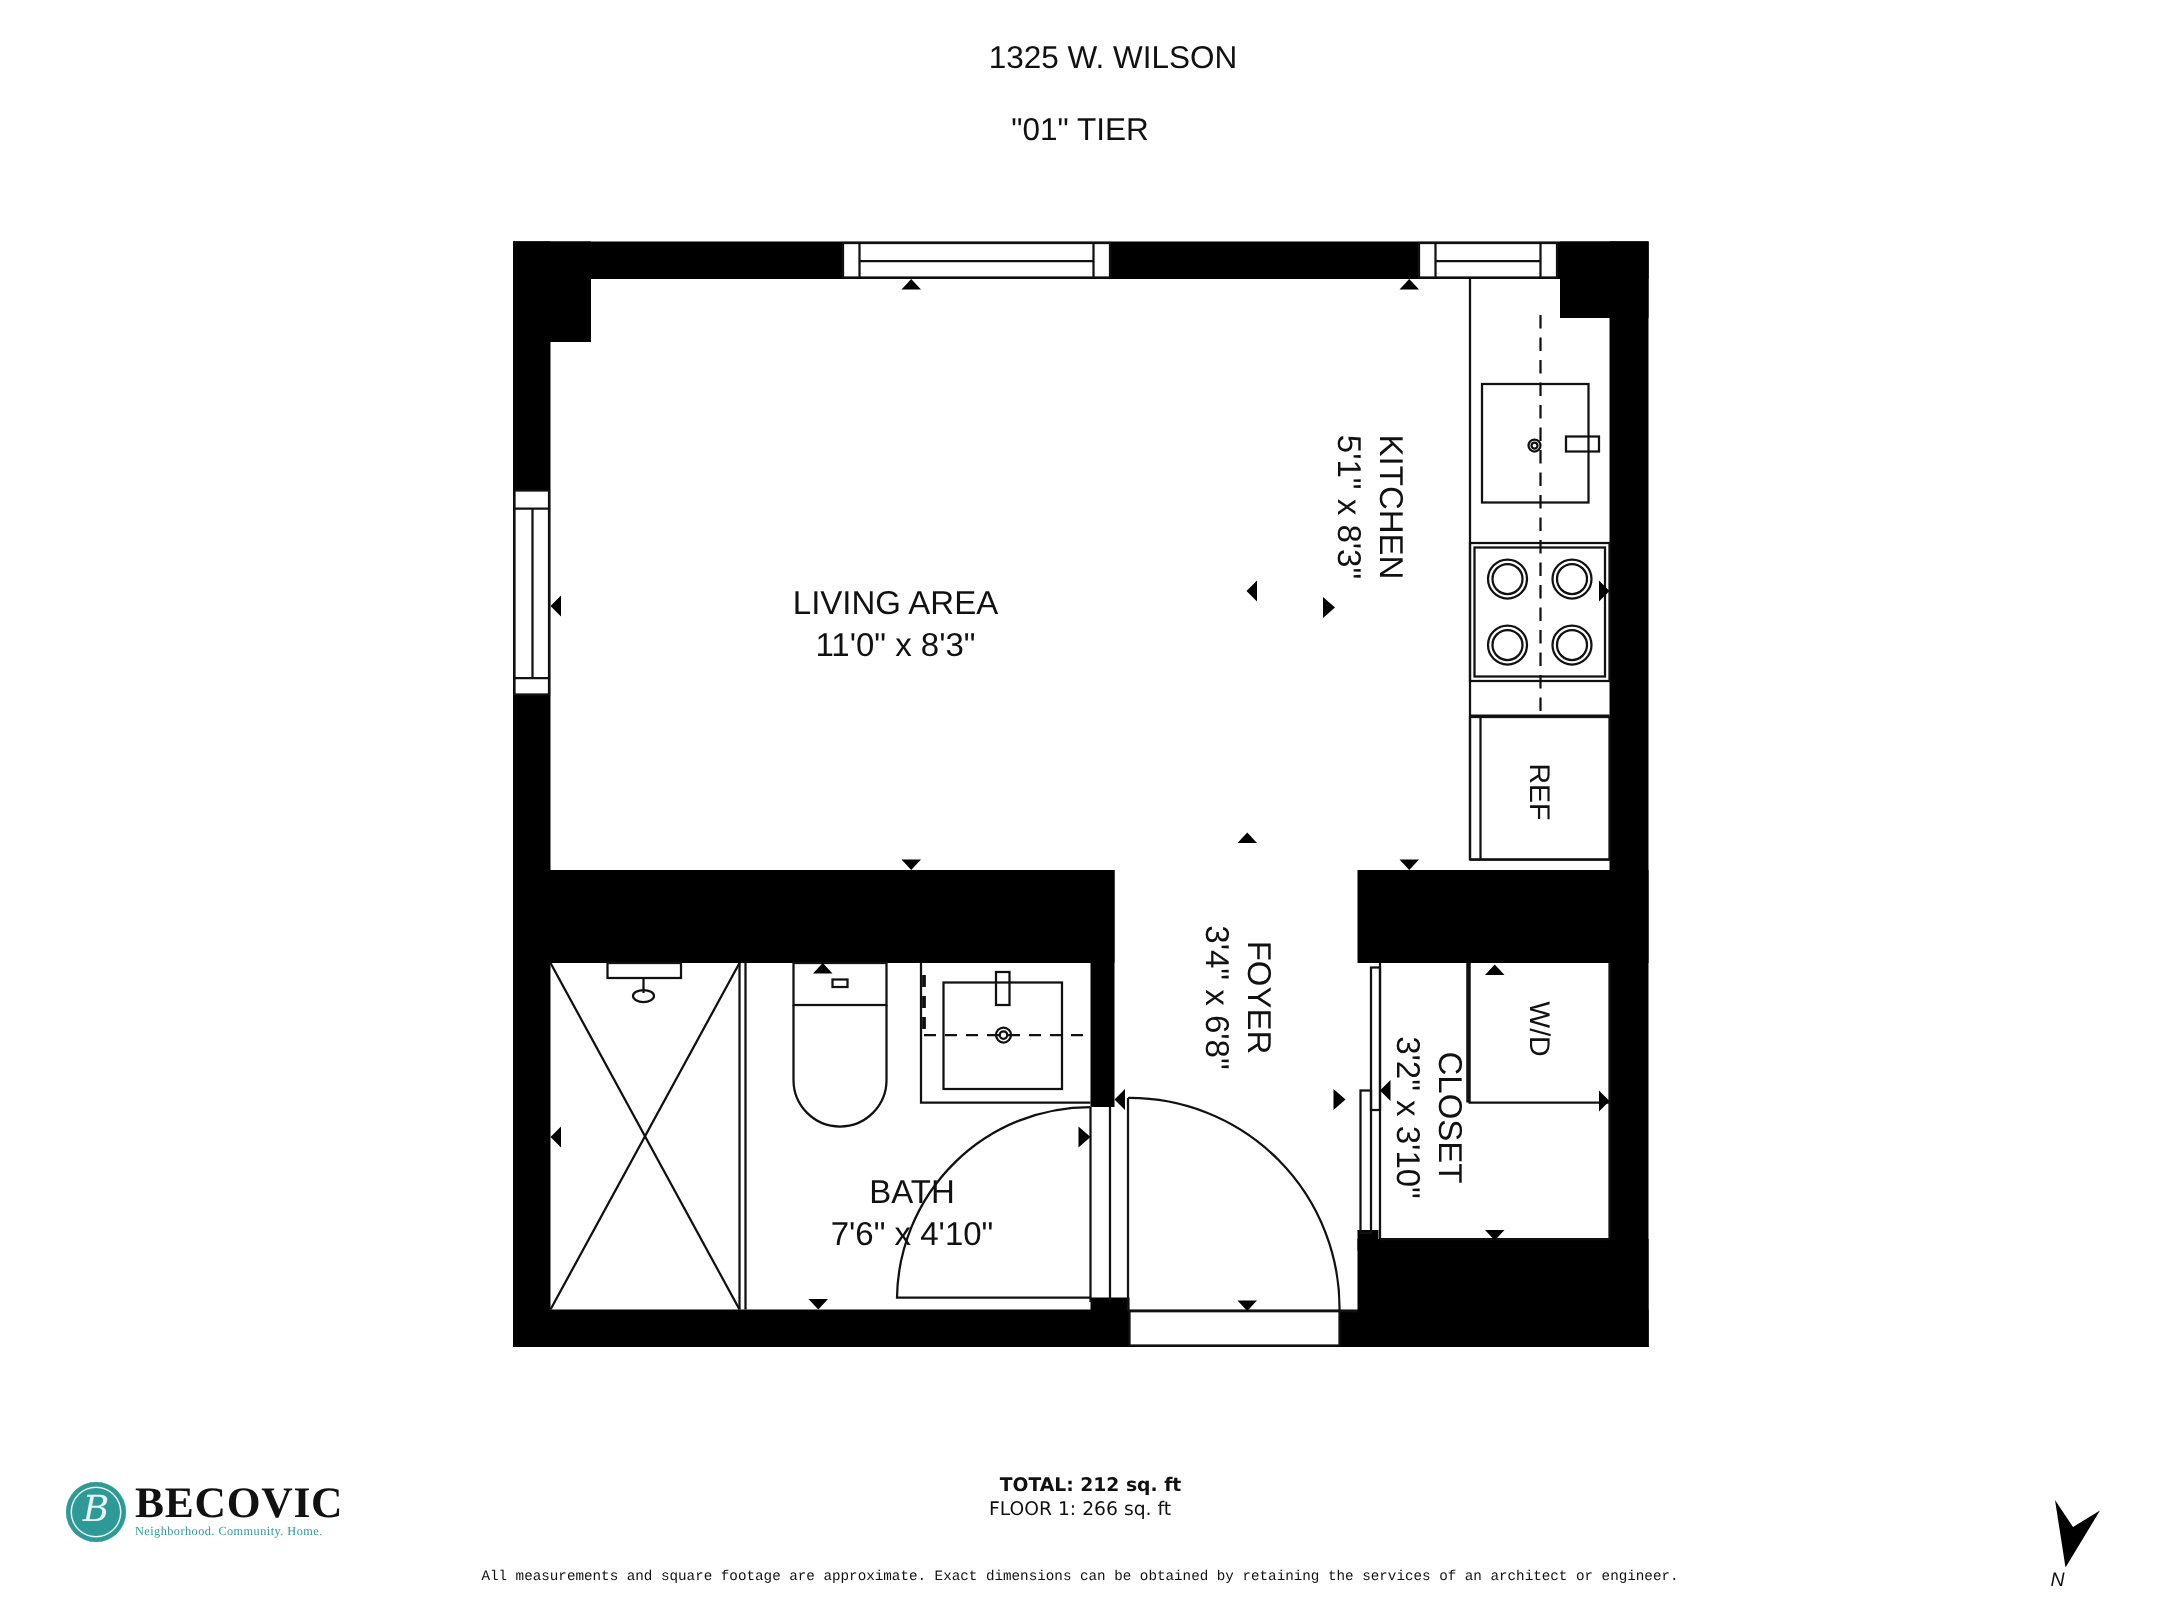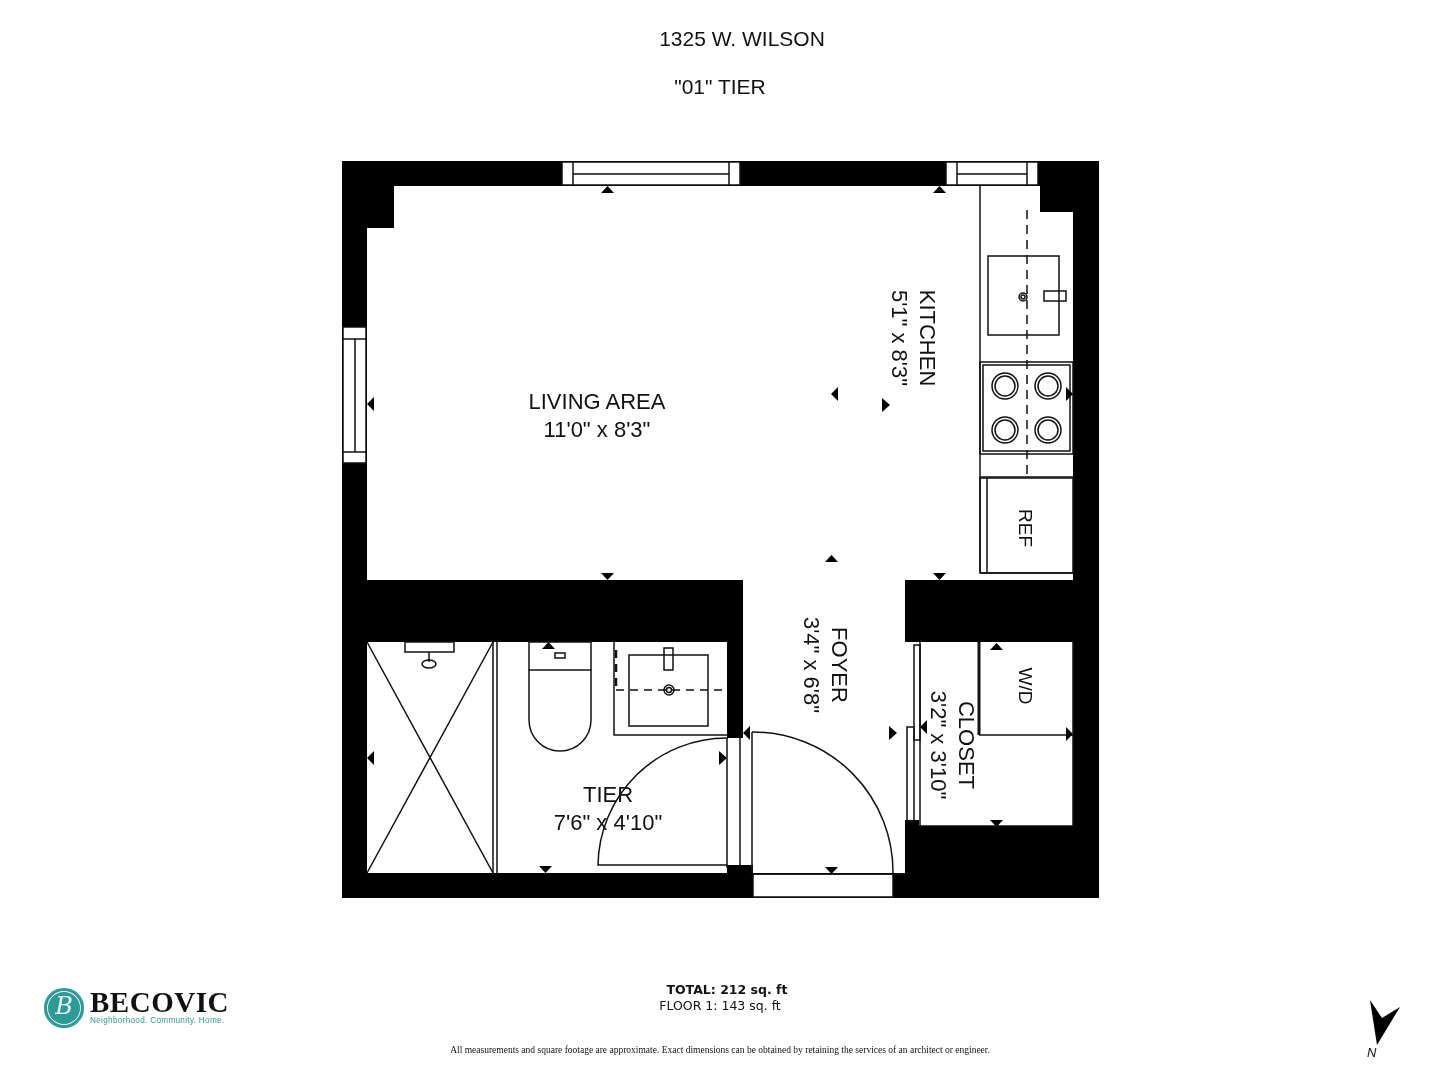--- a/index.html
+++ b/index.html
@@ -4,26 +4,26 @@
 <style>
   html, body { margin:0; padding:0; background:#ffffff; }
   body { width:1440px; height:1080px; position:relative; overflow:hidden; font-family:"Liberation Sans", sans-serif; color:#111; }
   .abs { position:absolute; }
   .title { left:0; width:1440px; text-align:center; font-size:21px; color:#111; }
   #plan { position:absolute; left:0; top:0; }
   .room-label { position:absolute; text-align:center; font-size:22px; line-height:28px; color:#111; white-space:nowrap; }
   .rot90 { transform:rotate(90deg); transform-origin:center center; }
   .stats { left:0; width:1440px; text-align:center; font-family:"DejaVu Sans", sans-serif; font-size:12.5px; line-height:15.5px; color:#111; }
   .stats .total { font-weight:bold;padding-left:14px; }
-  .disclaimer { left:0; width:1440px; text-align:center; font-family:Liberation Serif, serif; font-size:9.5px; color:#111; top:1045px; }
+  .disclaimer { left:0; width:1440px; text-align:center; font-family:Liberation Mono, monospace; font-size:9.5px; color:#111; top:1045px; }
   .logo { left:44px; top:988px; width:200px; height:40px; }
   .logo-circle { position:absolute; left:0; top:0; width:40px; height:40px; border-radius:50%; background:#2e9a97; box-shadow: inset 0 0 0 3px #2e9a97, inset 0 0 0 4px #e6f4f3; }
   .logo-letter { position:absolute; left:0; top:4px; width:40px; text-align:center; font-family:"DejaVu Serif", serif; font-style:italic; font-size:24px; color:#e8f6f5; }
   .logo-name { position:absolute; left:46px; top:-2px; font-family:"Liberation Serif", serif; font-weight:bold; font-size:29px; letter-spacing:0.5px; color:#111; }
-  .logo-tag { position:absolute; left:46px; top:28px; font-family:Liberation Sans, sans-serif; font-size:8.2px; color:#2e9a97; letter-spacing:0.3px; white-space:nowrap; }
+  .logo-tag { position:absolute; left:46px; top:28px; font-family:Liberation Serif, serif; font-size:8.2px; color:#2e9a97; letter-spacing:0.3px; white-space:nowrap; }
   .north { left:1362px; top:995px; width:44px; height:70px; }
   .north-label { position:absolute; left:5px; top:50px; font-style:italic; font-size:13px; }
 </style>
 </head>
 <body>
 
 <div class="abs title" style="top:27px;padding-left:22px;">1325 W. WILSON</div>
 <div class="abs title" style="top:75px;">"01" TIER</div>
 
 <svg id="plan" width="1440" height="1080" viewBox="0 0 1440 1080">
@@ -182,30 +182,30 @@
   <div>FOYER</div>
   <div>3'4" x 6'8"</div>
 </div>
 
 <div class="room-label rot90" style="left:872px; top:717px; width:160px;">
   <div>CLOSET</div>
   <div>3'2" x 3'10"</div>
 </div>
 
 <div class="room-label" style="left:508px; top:781px; width:200px;">
-  <div>TIER</div>
+  <div>BATH</div>
   <div>7'6" x 4'10"</div>
 </div>
 
 <div class="room-label rot90" style="left:990px; top:514px; width:70px; font-size:19px;">REF</div>
 <div class="room-label rot90" style="left:990px; top:672px; width:70px; font-size:19px;">W/D</div>
 
 <div class="abs stats" style="top:982px;">
   <div class="total">TOTAL: 212 sq. ft</div>
-  <div>FLOOR 1: 143 sq. ft</div>
+  <div>FLOOR 1: 266 sq. ft</div>
 </div>
 
 <div class="abs disclaimer">All measurements and square footage are approximate. Exact dimensions can be obtained by retaining the services of an architect or engineer.</div>
 
 <div class="abs logo">
   <div class="logo-circle"></div>
   <div class="logo-letter">B</div>
   <div class="logo-name">BECOVIC</div>
   <div class="logo-tag">Neighborhood. Community. Home.</div>
 </div>

